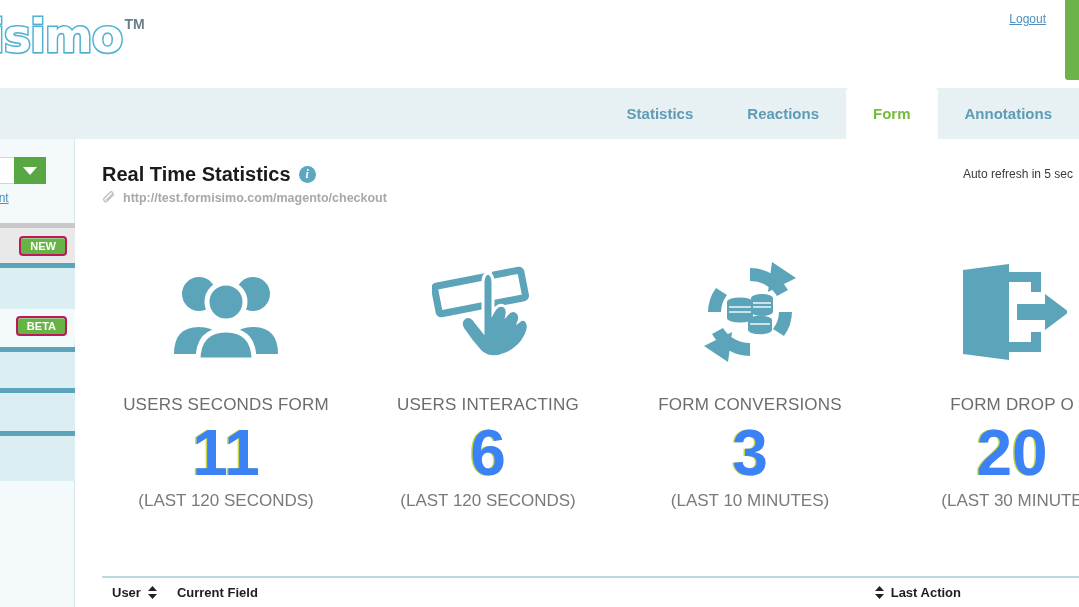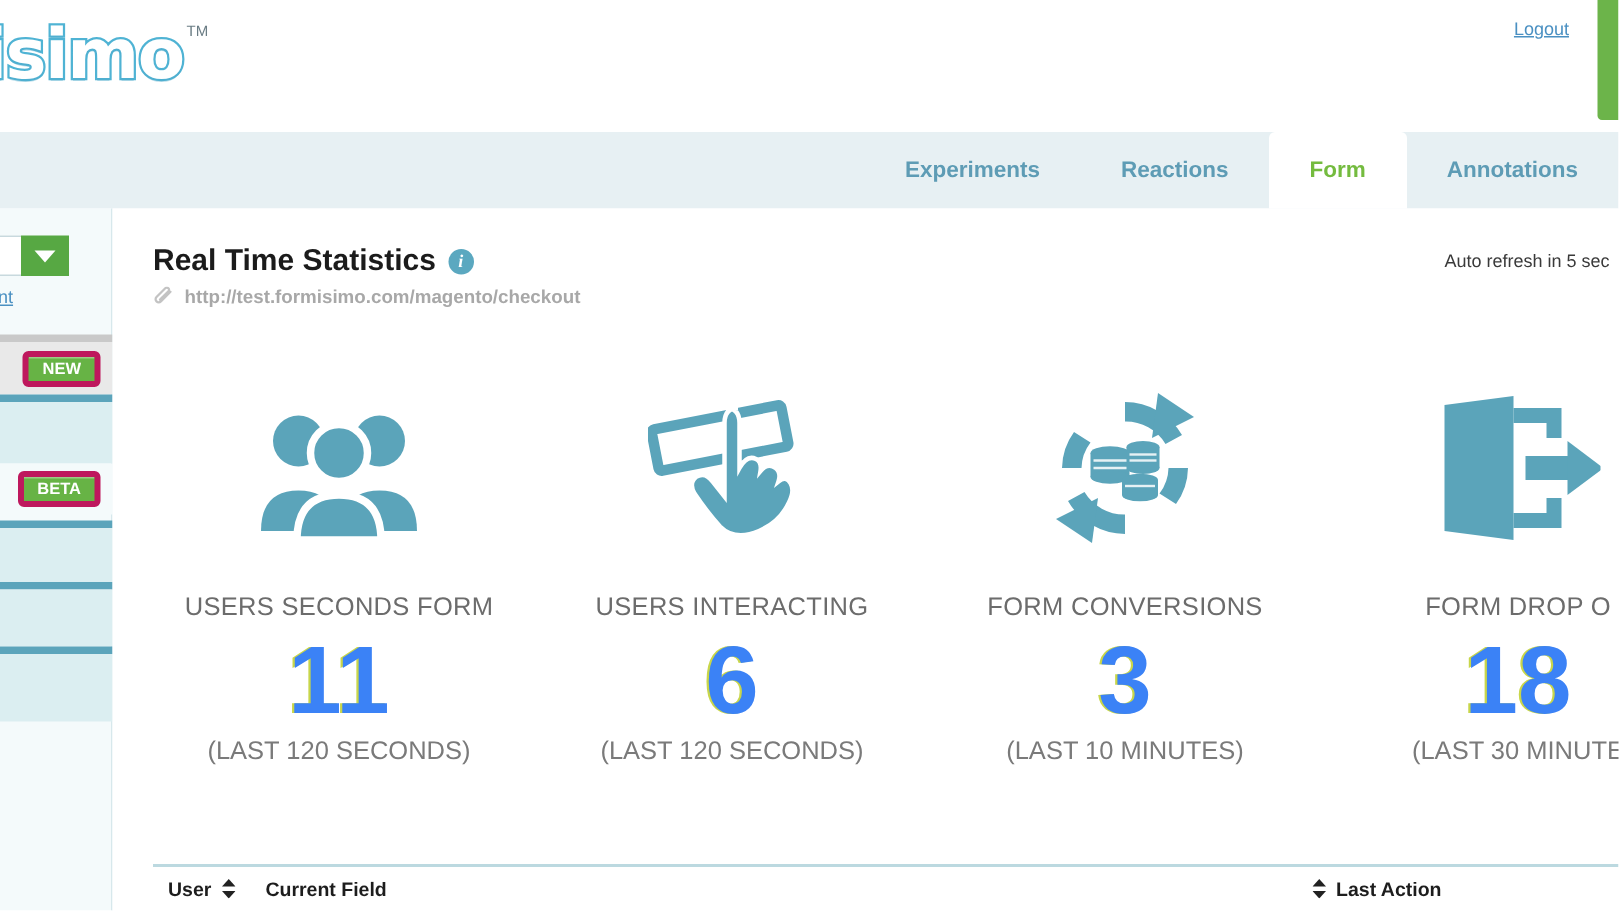--- a/index.html
+++ b/index.html
@@ -27,22 +27,22 @@
     font-size:46px;
     letter-spacing:-1px;
     color:#ffffff;
     -webkit-text-stroke: 3px #4fb3d4;
     paint-order: stroke fill;
     text-shadow: 0 2px 0 rgba(80,170,200,.35);
     line-height:52px;
   }
   .logo-tm {
     font-family:"Liberation Sans", sans-serif;
-    font-size:10px; color:#6b7d85; margin-left:2px; margin-top:6px;
-    font-weight:normal;
+    font-size:14px; color:#6b7d85; margin-left:2px; margin-top:6px;
+    font-weight:bold;
   }
   .logout-link {
     position:absolute; right:33px; top:12px;
     font-size:12px; color:#4a90c2; text-decoration:underline;
     cursor:pointer;
   }
   .green-right-tab {
     position:absolute; right:0px; top:0px; width:14px; height:80px;
     background:#6cb44a; border-radius:0 0 0 3px;
   }
@@ -106,21 +106,21 @@
     padding:0 8px 0 12px;
     font-size:13px; font-weight:bold; color:#5e9cb5;
     cursor:pointer; white-space:nowrap;
   }
   .sb-sep {
     position:absolute; left:0; width:145px; height:5px; background:#5ba4bb;
   }
   .badge {
     display:inline-block; padding:2px 9px; border-radius:4px;
     background:#67b345; color:#fff; font-size:11px; font-weight:bold;
-    border:4px solid #be185d;
+    border:2px solid #be185d;
     box-shadow:inset 0 1px 0 rgba(255,255,255,.35);
   }
 
   
   .main {
     position:absolute; left:75px; top:0; width:1004px; height:468px;
     background:#ffffff; padding:0 0 0 0;
   }
   .page-title-row {
     position:absolute; left:27px; top:24px;
@@ -199,21 +199,21 @@
     <div class="logo-wrap">
       <span class="logo-text">misimo</span>
       <span class="logo-tm">TM</span>
     </div>
     <div class="logout-link">Logout</div>
     <div class="green-right-tab"></div>
   </div>
 
   <div class="navbar">
     <div class="nav-tabs">
-      <div class="nav-tab">Experiments</div>
+      <div class="nav-tab">Statistics</div>
       <div class="nav-tab">Reactions</div>
       <div class="nav-tab active">Form</div>
       <div class="nav-tab">Annotations</div>
     </div>
   </div>
 
   <div class="content-row">
 
     <div class="sidebar">
 
@@ -355,21 +355,21 @@
               <g fill="#5ba4ba">
                 <path d="M6 8 L52 2 L52 98 L6 92 Z"></path>
                 <path d="M52 10 L84 10 L84 30 L74 30 L74 20 L52 20 Z"></path>
                 <path d="M52 90 L84 90 L84 70 L74 70 L74 80 L52 80 Z"></path>
                 <rect x="60" y="42" width="34" height="16"></rect>
                 <polygon points="88,32 112,50 88,68"></polygon>
               </g>
             </svg>
           </div>
           <div class="stat-label">FORM DROP O</div>
-          <div class="stat-value">18</div>
+          <div class="stat-value">20</div>
           <div class="stat-sub">(LAST 30 MINUTE</div>
         </div>
 
       </div>
 
       <div class="table-wrap">
         <div class="table-top-rule"></div>
         <div class="thead">
           <div class="th th-user">
             <span>User</span>

